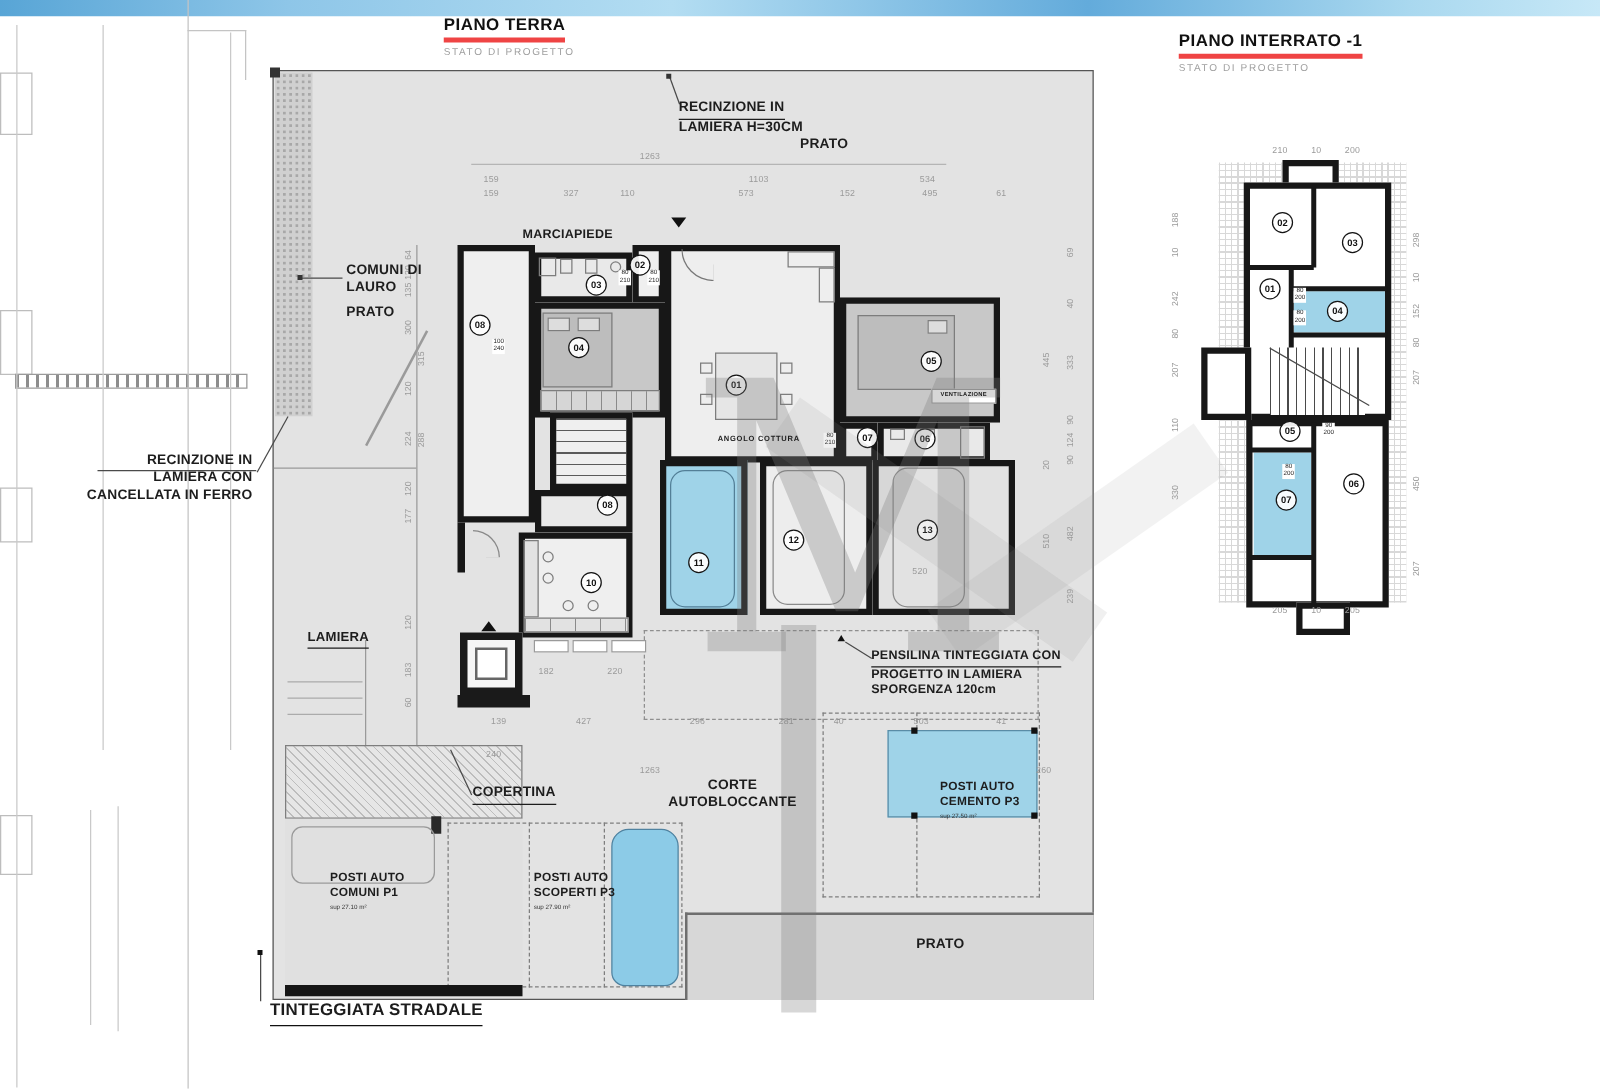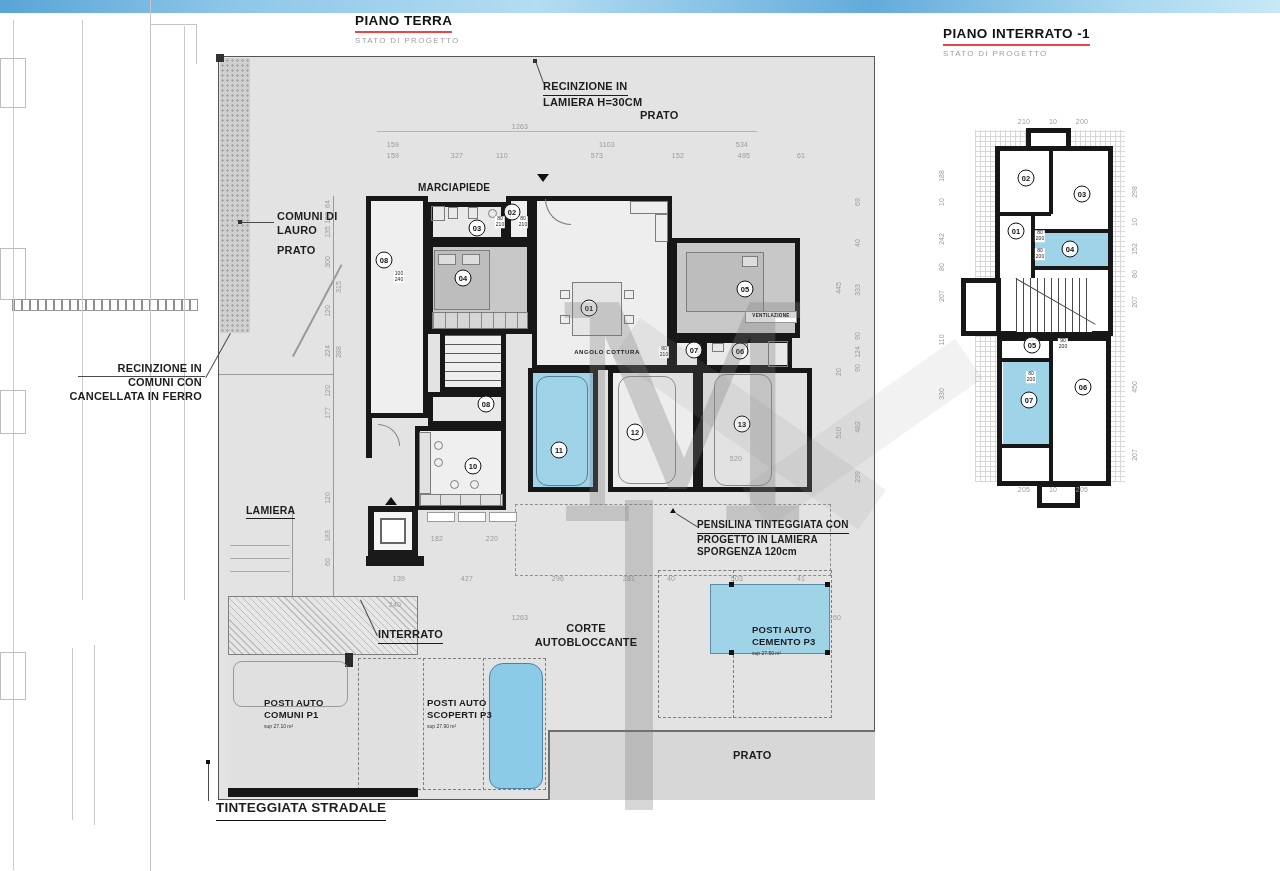--- a/index.html
+++ b/index.html
@@ -14,21 +14,21 @@
   .L{position:absolute;font-weight:700;color:#1d1d1d;font-size:11px;line-height:1.25;letter-spacing:.2px;white-space:nowrap;z-index:45}
   .Ls{font-size:9.5px}
   .Lu{border-bottom:1.2px solid #1d1d1d;padding-bottom:1px;display:inline-block}
   .sup{position:absolute;font-size:5px;color:#333;z-index:45}
   .tag{position:absolute;font-size:5px;line-height:1.15;color:#222;background:#fff;padding:0 1px;white-space:pre-line;text-align:center;transform:translate(-50%,-50%);z-index:28}
   .tn{position:absolute;background:#9a9a9a;z-index:6}
   .dash{position:absolute;border:1px dashed #7e7e7e;z-index:8}
   .dashv{position:absolute;border-left:1px dashed #7e7e7e;z-index:8}
   .fur{position:absolute;border:1.3px solid #7d7d7d;z-index:14}
   .wm{position:absolute;color:rgba(122,122,122,.30);font-family:"DejaVu Serif",serif;z-index:40;pointer-events:none;line-height:1}
-  .title{font-size:13.5px;font-weight:800;letter-spacing:.4px;color:#111;border-bottom:2px solid #ef4444;padding-bottom:3px;display:inline-block}
+  .title{font-size:13.5px;font-weight:800;letter-spacing:.4px;color:#111;border-bottom:4px solid #ef4444;padding-bottom:3px;display:inline-block}
   .subtitle{font-size:8px;color:#9f9f9f;letter-spacing:1.3px;margin-top:3px}
   .marker{position:absolute;width:5px;height:5px;background:#111;z-index:20}
   .tri-down{position:absolute;width:0;height:0;border-left:6px solid transparent;border-right:6px solid transparent;border-top:8px solid #111;z-index:31}
   .tri-up{position:absolute;width:0;height:0;border-left:6px solid transparent;border-right:6px solid transparent;border-bottom:8px solid #111;z-index:31}
   .leader{position:absolute;background:#4a4a4a;z-index:26}
   .chip{position:absolute;background:#fff;border:.6px solid #9a9a9a;z-index:22}
 </style>
 </head>
 <body>
 
@@ -213,25 +213,25 @@
 </div>
 <div class="L" style="left:640px;top:109px">PRATO</div>
 <div class="L Ls" style="left:418px;top:182px;font-size:10px">MARCIAPIEDE</div>
 <div class="L" style="left:277px;top:210px">
   <span>COMUNI DI</span><br>
   <span>LAURO</span>
 </div>
 <div class="L" style="left:277px;top:244px">PRATO</div>
 <div class="L" style="left:62px;top:362px;width:140px;text-align:right;white-space:normal">
   <span>RECINZIONE IN</span><br>
-  <span>COMUNI CON</span><br>
+  <span>LAMIERA CON</span><br>
   <span>CANCELLATA IN FERRO</span>
 </div>
 <div class="L Ls" style="left:246px;top:504px;font-size:10.5px"><span class="Lu">LAMIERA</span></div>
-<div class="L" style="left:378px;top:628px"><span class="Lu">INTERRATO</span></div>
+<div class="L" style="left:378px;top:628px"><span class="Lu">COPERTINA</span></div>
 <div class="L" style="left:586px;top:622px;transform:translateX(-50%);text-align:center">
   <span>CORTE</span><br>
   <span>AUTOBLOCCANTE</span>
 </div>
 <div class="L" style="left:607px;top:349px;transform:translateX(-50%);font-size:6px;letter-spacing:.6px">ANGOLO COTTURA</div>
 <div class="chip" style="left:745px;top:311px;width:52px;height:12px;z-index:27"></div>
 <div class="L" style="left:771px;top:313px;transform:translateX(-50%);font-size:4.6px;letter-spacing:.3px;z-index:46">VENTILAZIONE</div>
 <div class="L Ls" style="left:697px;top:519px;font-size:10px">
   <span class="Lu">PENSILINA TINTEGGIATA CON</span><br>
   <span>PROGETTO IN LAMIERA</span><br>

